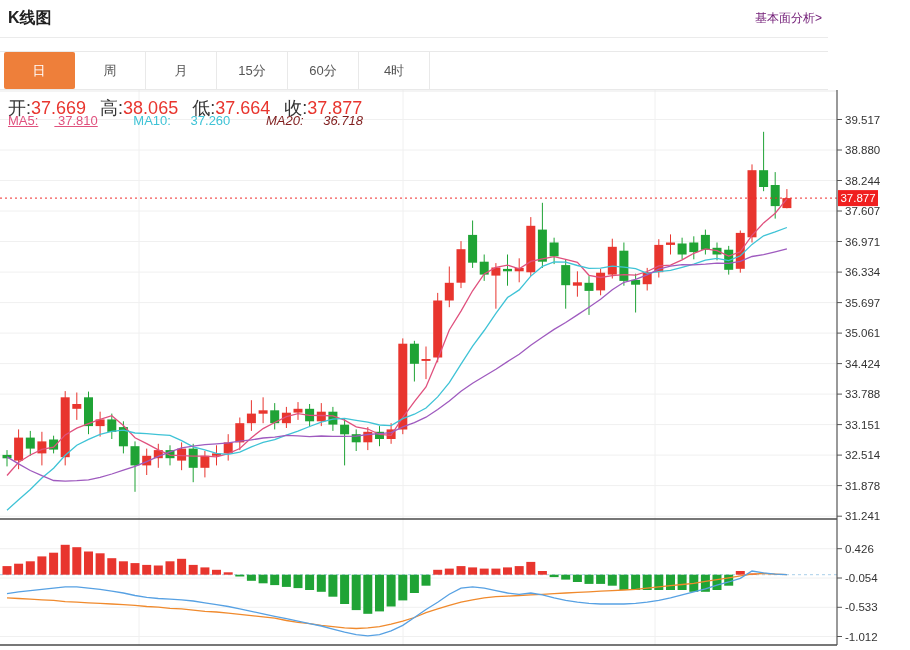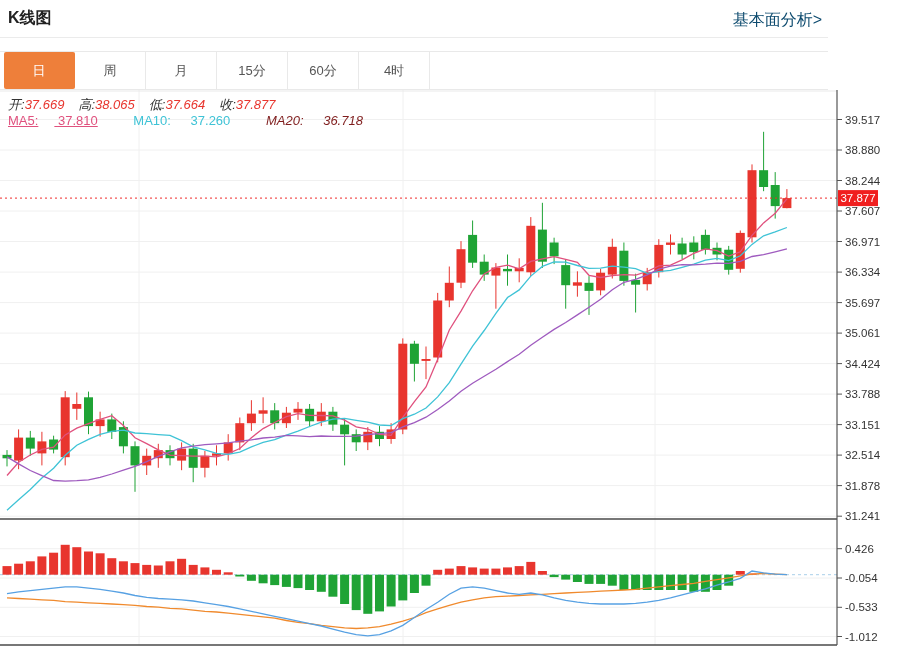--- a/index.html
+++ b/index.html
@@ -1,29 +1,29 @@
 <!DOCTYPE html>
 <html><head>
 <meta charset="utf-8">
 <style>
   html,body{margin:0;padding:0;background:#fff;}
   body{width:910px;height:650px;font-family:"Liberation Sans","DejaVu Sans",sans-serif;overflow:hidden;}
   .wrap{width:828px;height:650px;position:relative;background:#fff;}
   
   .hdr{height:37px;border-bottom:1px solid #ebebeb;position:relative;}
   .hdr .title{position:absolute;left:8px;top:8px;font-size:16px;font-weight:bold;color:#222;}
-  .hdr .rlink{position:absolute;right:6px;top:10px;font-size:16px;color:#0c4a6e;text-decoration:none;cursor:pointer;}
+  .hdr .rlink{position:absolute;right:6px;top:10px;font-size:12px;color:#701a75;text-decoration:none;cursor:pointer;}
   
   .tabbar{margin-top:13px;height:37px;border-top:1px solid #e9e9e9;border-bottom:1px solid #e9e9e9;box-sizing:content-box;padding-left:4px;display:flex;align-items:stretch;}
   .tab{width:70px;line-height:37px;text-align:center;font-size:13px;color:#555;border-right:1px solid #e9e9e9;cursor:pointer;background:#fff;user-select:none;}
   .tab.sel{background:#ee7f3a;color:#fff;border-right:1px solid #ee7f3a;border-radius:2px;}
   
   .chart{position:relative;width:910px;height:562px;}
   svg{display:block;}
-  .ohlcrow{position:absolute;left:8px;top:6px;font-size:13px;white-space:nowrap;font-style:italic;}
+  .ohlcrow{position:absolute;left:8px;top:6px;font-size:18px;white-space:nowrap;}
   .ohlcrow .lab{color:#333;}
   .ohlcrow .val{color:#e8352e;margin-right:14px;}
   .marow{position:absolute;left:8px;top:23px;font-size:13px;white-space:nowrap;}
   .marow span{margin-right:16px;}
   .macdrow{position:absolute;left:10px;top:431px;font-size:12.5px;white-space:nowrap;}
   .macdrow span{margin-right:18px;}
 </style>
 </head>
 <body>
 

